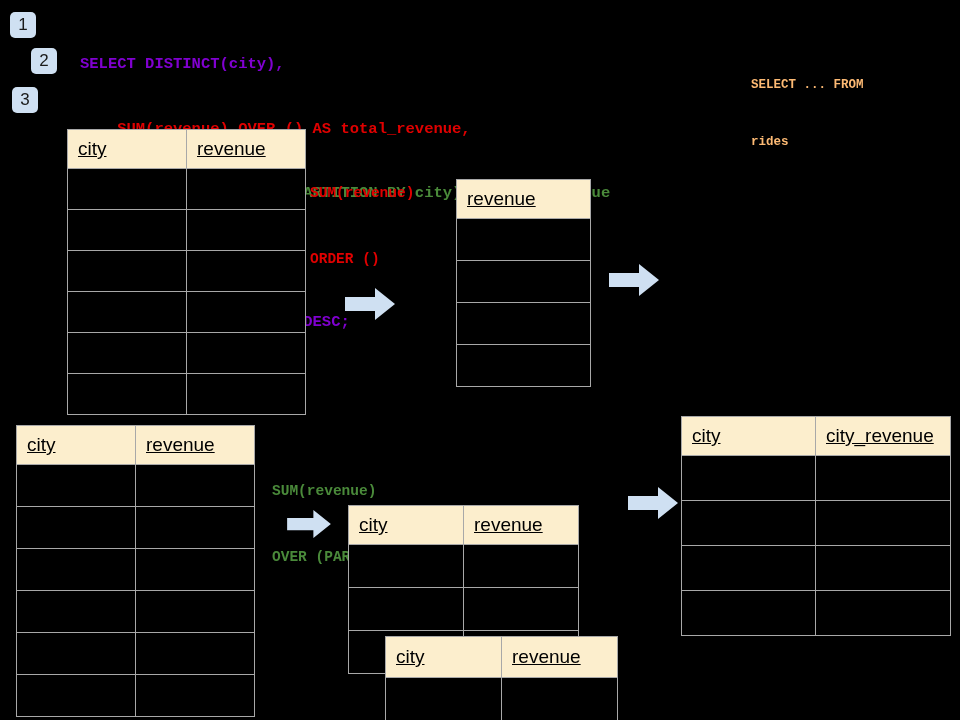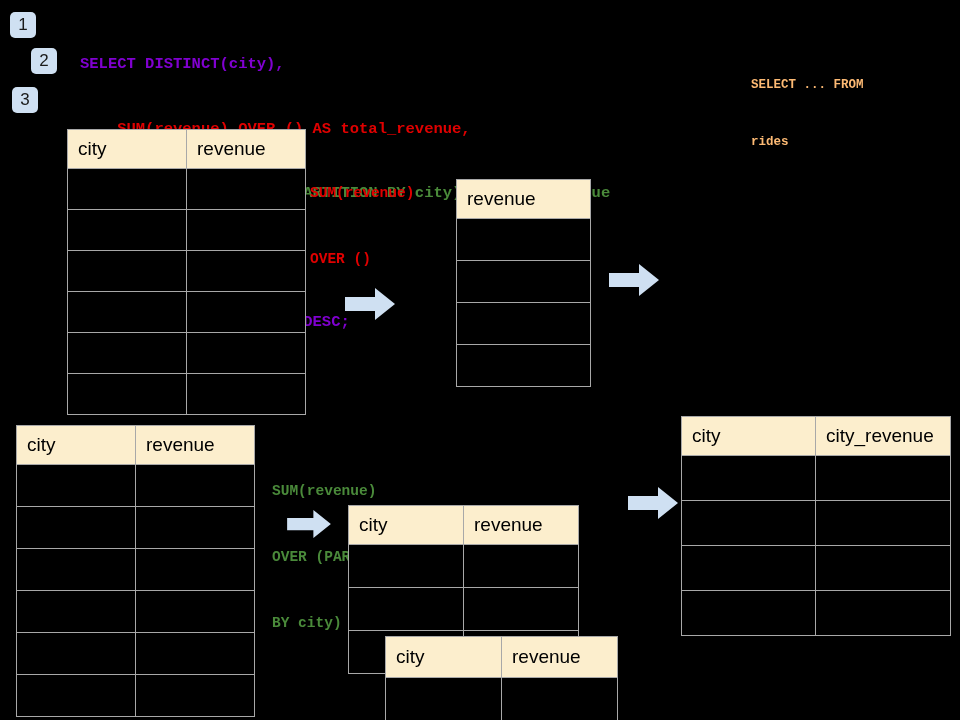--- a/index.html
+++ b/index.html
@@ -67,20 +67,21 @@
   }
   .annot.red   { color: #e00000; }
   .annot.green { color: #4a8a3a; }
 
   
   .tbl {
     position: absolute;
     border-collapse: collapse;
     table-layout: fixed;
     background: #fca5a5;
+    text-decoration: underline;
   }
   .tbl td {
     border: 1px solid #a8a8a8;
     padding: 0;
     background: #000000;
   }
   .tbl th {
     border: 1px solid #a8a8a8;
     background: #fceecd;
     color: #000000;
@@ -114,27 +115,26 @@
     <div class="code-line c-purple">  ORDER by city_revenue DESC;</div>
   </div>
 
   <div class="side-note" style="left:751px; top:38px;">
     <div>SELECT ... FROM</div>
     <div>rides</div>
   </div>
 
   <div class="annot red" style="left:310px; top:138px;">
     <div>SUM(revenue)</div>
-    <div>OVER ()</div>
+    <div>ORDER ()</div>
   </div>
 
   <div class="annot green" style="left:272px; top:436px;">
     <div>SUM(revenue)</div>
     <div>OVER (PARTITION</div>
-    <div>BY city)</div>
   </div>
 
   <table class="tbl" style="left:67px; top:129px; width:238px;">
     <colgroup>
         <col style="width:119px">
         <col style="width:119px">
       </colgroup>
     <thead>
       <tr>
         <th style="height:38px">city</th>

